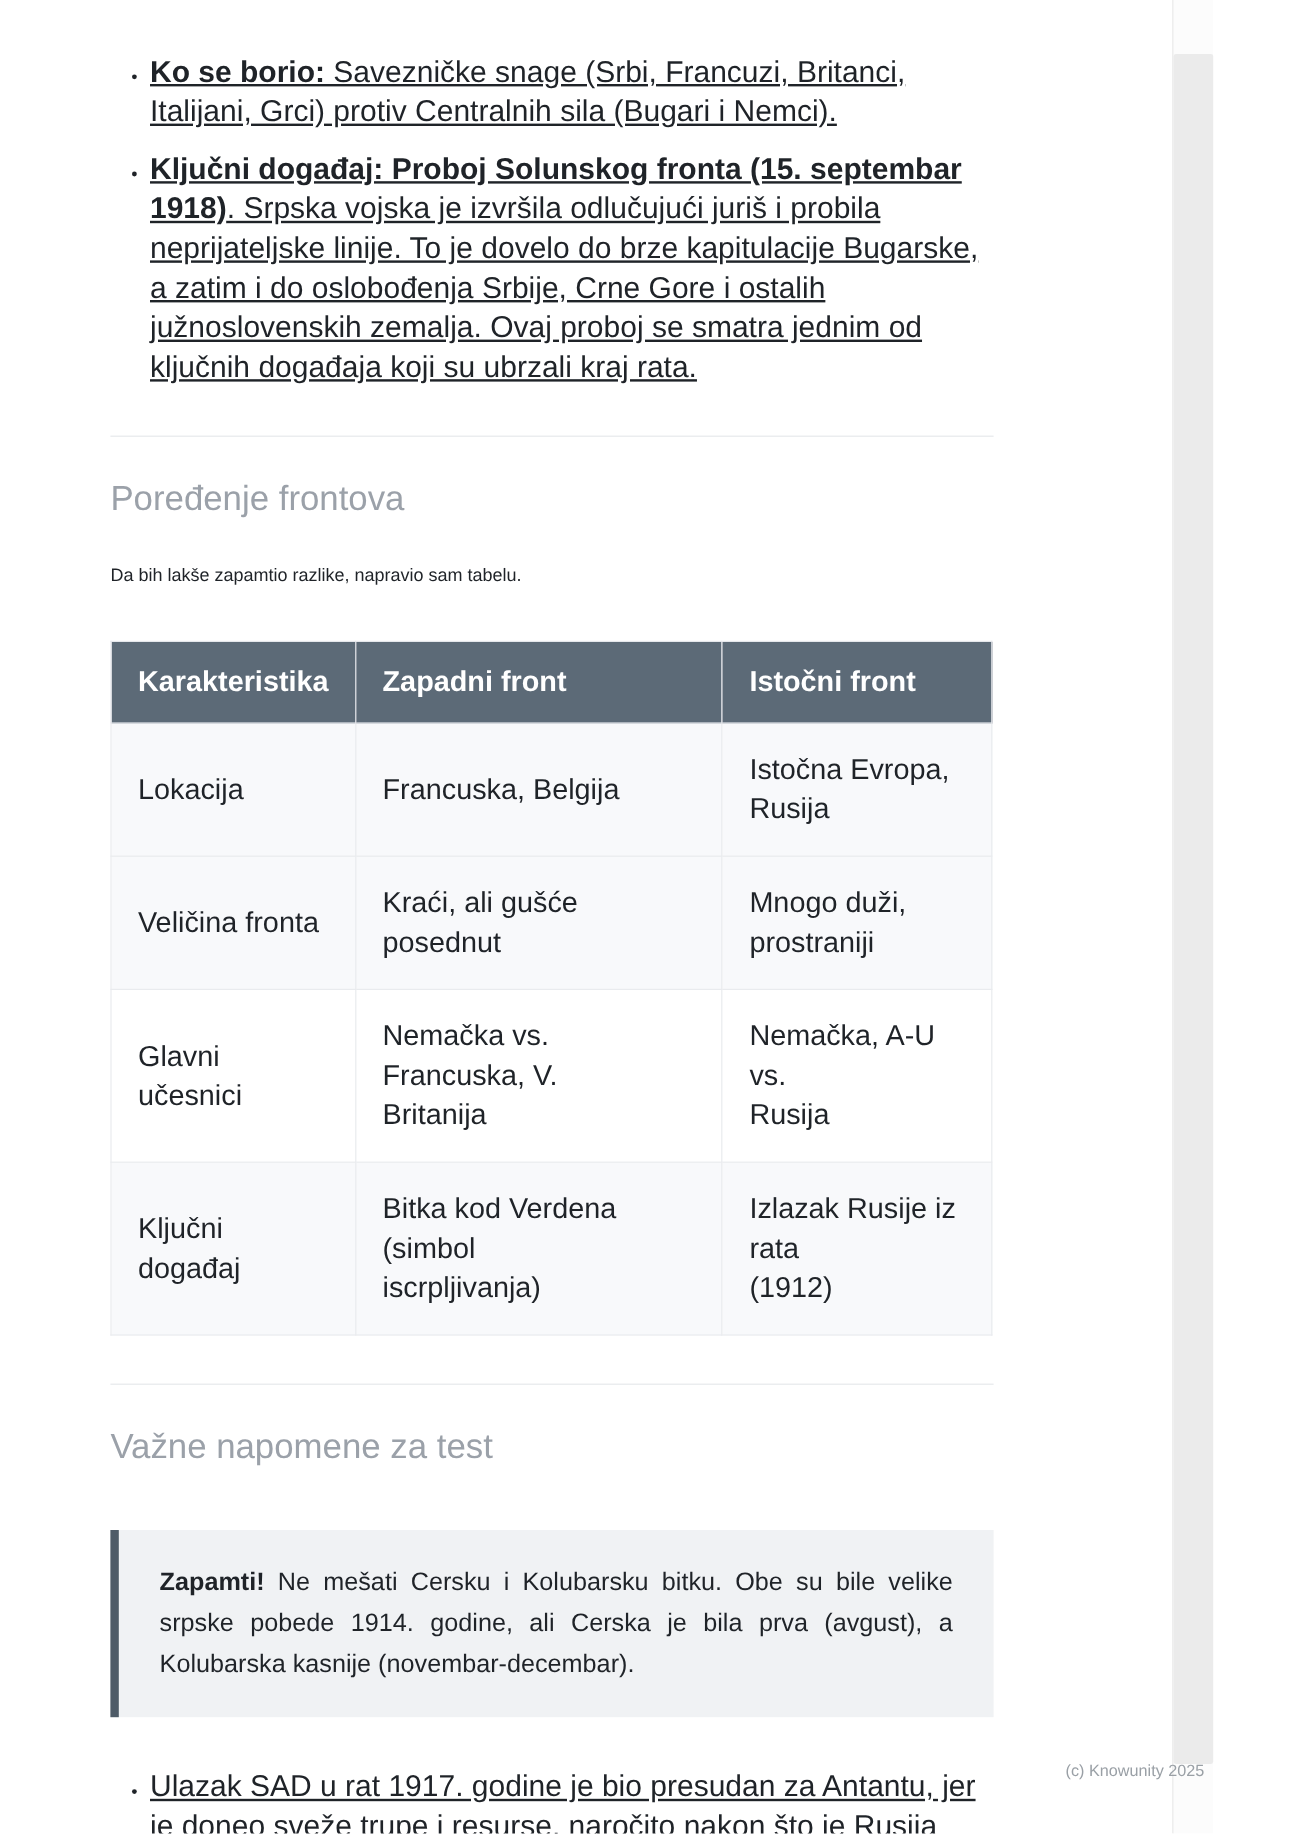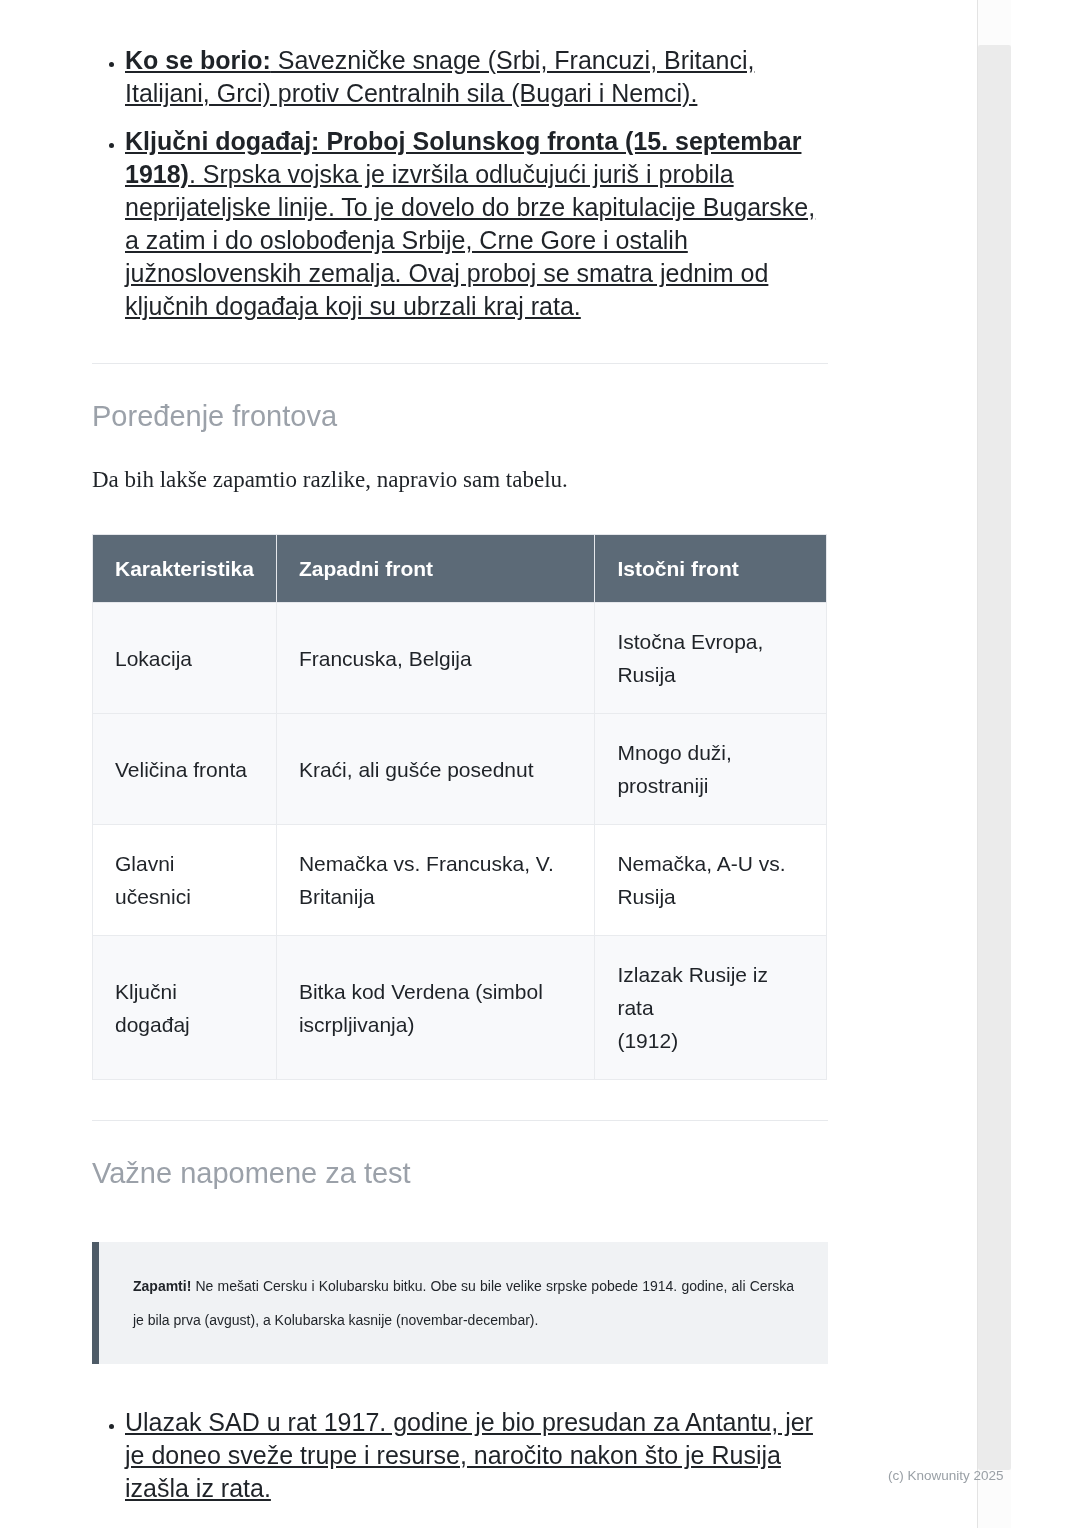--- a/index.html
+++ b/index.html
@@ -27,26 +27,26 @@
   strong { font-weight: 700; }
   hr.divider {
     border: none; border-top: 1px solid #e7e9ec;
     margin: 40px 0 0 0;
   }
   h2.section-heading {
     margin: 36px 0 0 0;
     font-size: 29px; font-weight: 400;
     color: #9ba1a9;
   }
-  p.intro { margin: 30px 0 0 0; font-size: 23px; line-height: 33px; font-family: Liberation Serif, serif; }
+  p.intro { margin: 30px 0 0 0; font-size: 15px; line-height: 33px; }
   table.cmp {
     margin-top: 38px;
     width: 735px;
     border-collapse: collapse;
-    font-size: 21px; line-height: 33px;
+    font-size: 24px; line-height: 33px;
   }
   table.cmp col.c1 { width: 181px; }
   table.cmp col.c2 { width: 321px; }
   table.cmp col.c3 { width: 233px; }
   table.cmp th {
     background: #5c6a77;
     color: #ffffff;
     font-weight: 700;
     text-align: left;
     padding: 17px 22px;
@@ -58,21 +58,21 @@
     border: 1px solid #e9ebee;
     white-space: pre-line;
   }
   table.cmp tr.alt td { background: #f8f9fb; }
   table.cmp td.lbl { font-weight: 400; }
   .callout {
     margin-top: 52px;
     background: #f0f2f4;
     border-left: 7px solid #4e5b67;
     padding: 27px 34px;
-    font-size: 14px; line-height: 34px;
+    font-size: 21px; line-height: 34px;
     text-align: justify;
   }
   ul.bullets.notes { margin-top: 42px; }
   .watermark {
     position: absolute;
     left: 888px; top: 1468px;
     font-size: 13.5px;
     color: #9aa0a6;
     z-index: 3;
   }

